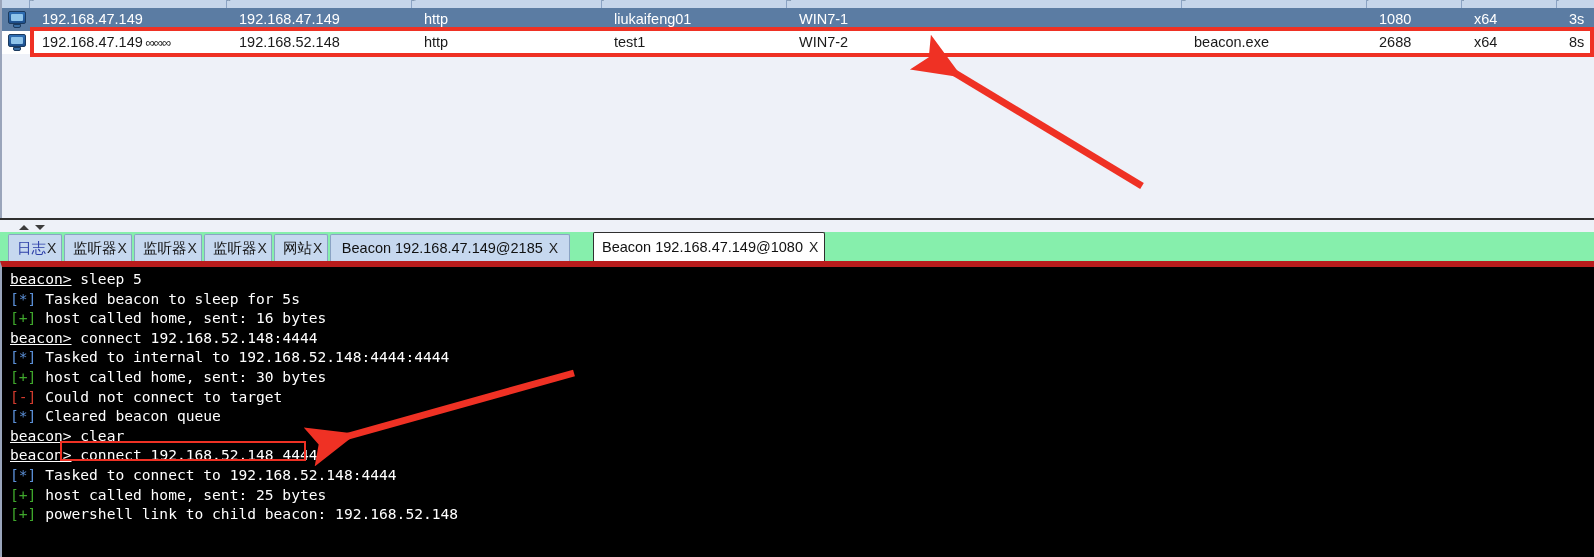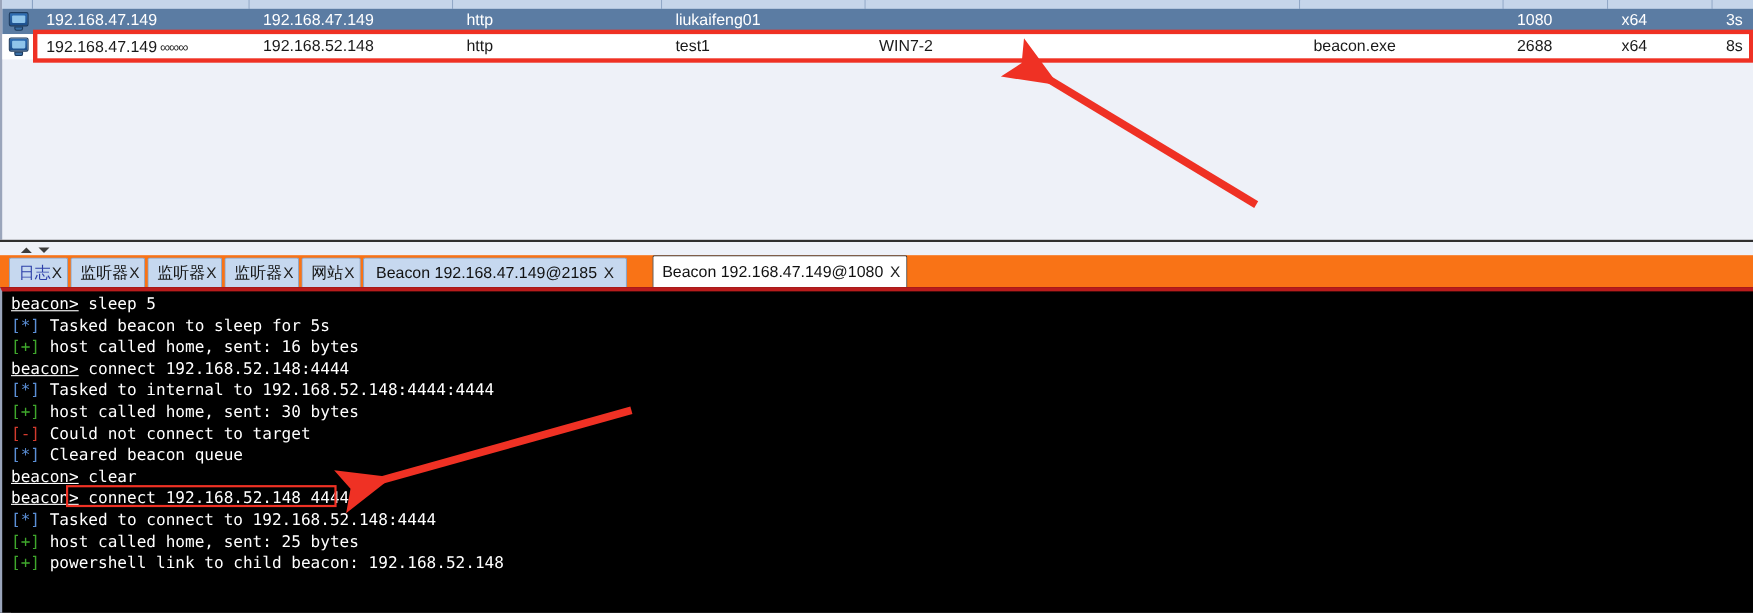--- a/index.html
+++ b/index.html
@@ -83,21 +83,21 @@
     border-top:2px solid #2f2f2f;
     box-sizing:border-box;
   }
   .sp-arrow{position:absolute;top:5px;width:0;height:0;}
   .sp-up{left:19px;border-left:5px solid transparent;border-right:5px solid transparent;border-bottom:5px solid #3c3c3c;}
   .sp-down{left:35px;border-left:5px solid transparent;border-right:5px solid transparent;border-top:5px solid #3c3c3c;}
 
   
   .tabstrip{
     position:absolute;left:0;top:232px;width:1594px;height:30px;
-    background:#f97316;
+    background:#86efac;
   }
   .tab{
     position:absolute;top:2px;height:27px;
     box-sizing:border-box;
     background:#c6d8ef;
     border:1px solid #8ba3c4;
     border-bottom:none;
     font-size:14.5px;
     line-height:26px;
     color:#111;
@@ -115,21 +115,21 @@
     border-bottom:none;
     top:0;height:30px;line-height:29px;
   }
   .tab.first .lbl{color:#2d3fa8;}
 
   
   .console{
     position:absolute;left:0;top:261px;width:1594px;height:296px;
     background:#000;
     border-left:2px solid #9aa5bb;
-    border-top:4px solid #b91c1c;
+    border-top:6px solid #b91c1c;
     box-sizing:border-box;
     overflow:hidden;
     padding-left:25px;
   }
   .console-inner{
     position:absolute;left:8px;top:0;right:0;bottom:0;
     background:#000;
     padding-top:2px;
   }
   .cline{
@@ -178,20 +178,21 @@
       <div id="rows-host">
           <div class="row sel">
             <div class="ico-wrap">
               <div class="mon"></div>
               <div class="mon-stand"></div>
             </div>
             <div class="cell" style="left: 40px; width: 183px;"><span>192.168.47.149</span></div>
             <div class="cell" style="left: 237px; width: 171px;">192.168.47.149</div>
             <div class="cell" style="left: 422px; width: 176px;">http</div>
             <div class="cell" style="left: 612px; width: 171px;">liukaifeng01</div>
+            <div class="cell" style="left: 797px; width: 381px;">WIN7-1</div>
             <div class="cell" style="left: 1377px; width: 81px;">1080</div>
             <div class="cell" style="left: 1472px; width: 81px;">x64</div>
             <div class="cell" style="left: 1567px; width: 25px;">3s</div>
           </div>
           <div class="row unsel">
             <div class="ico-wrap">
               <div class="mon"></div>
               <div class="mon-stand"></div>
             </div>
             <div class="cell" style="left: 40px; width: 183px;"><span>192.168.47.149</span><span class="link-glyph"> ∞∞∞</span></div>

